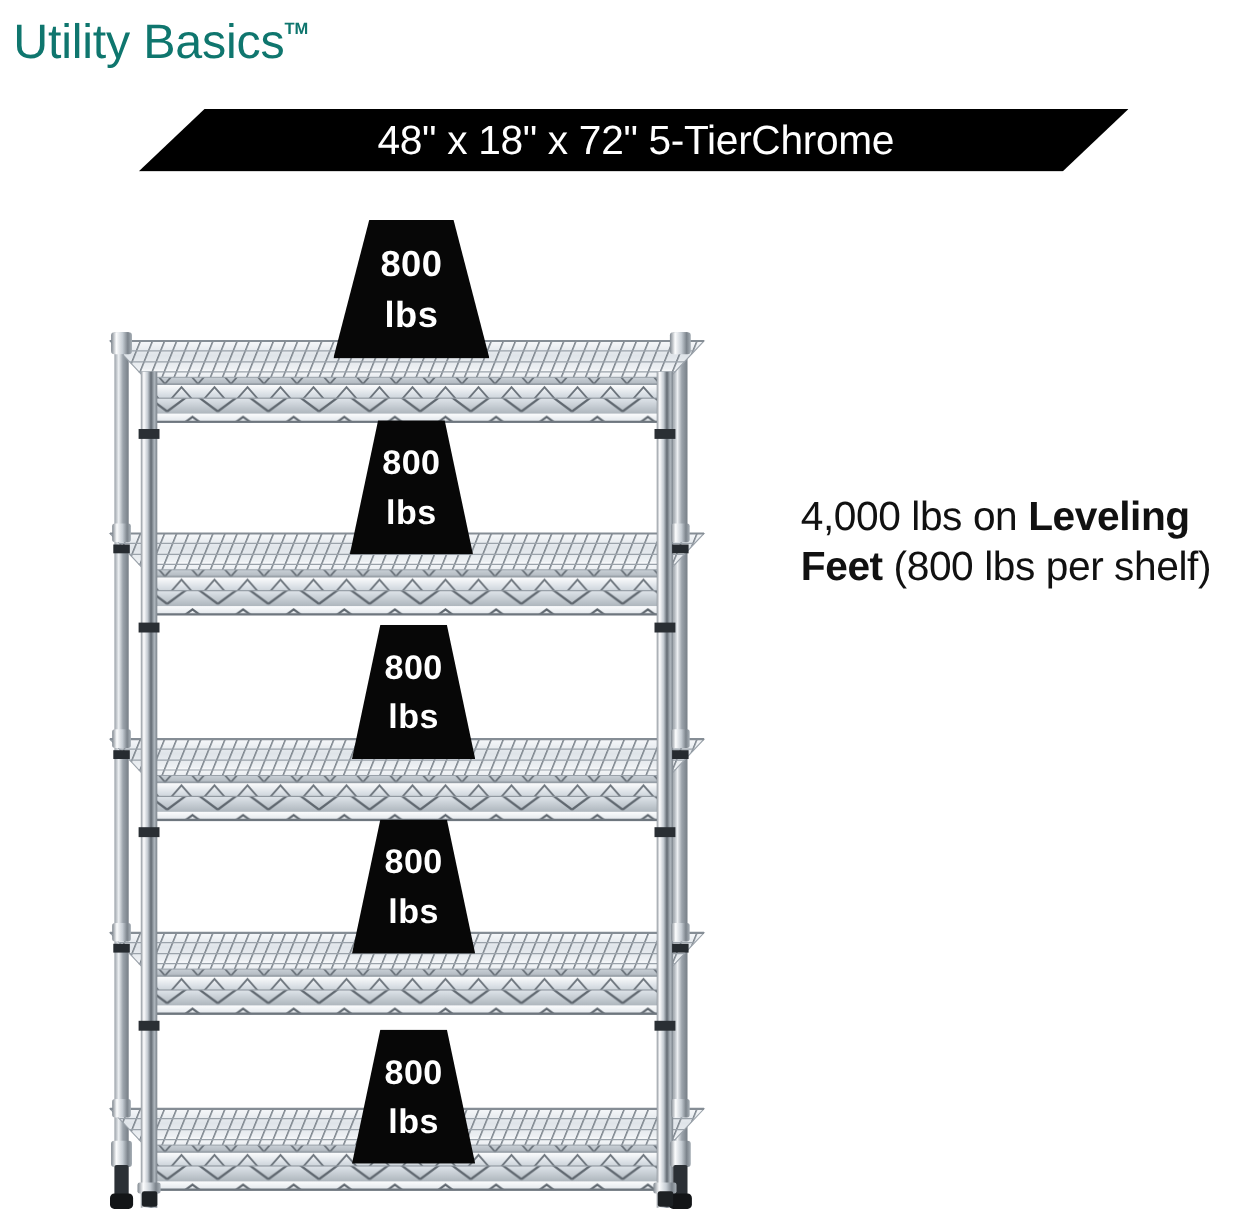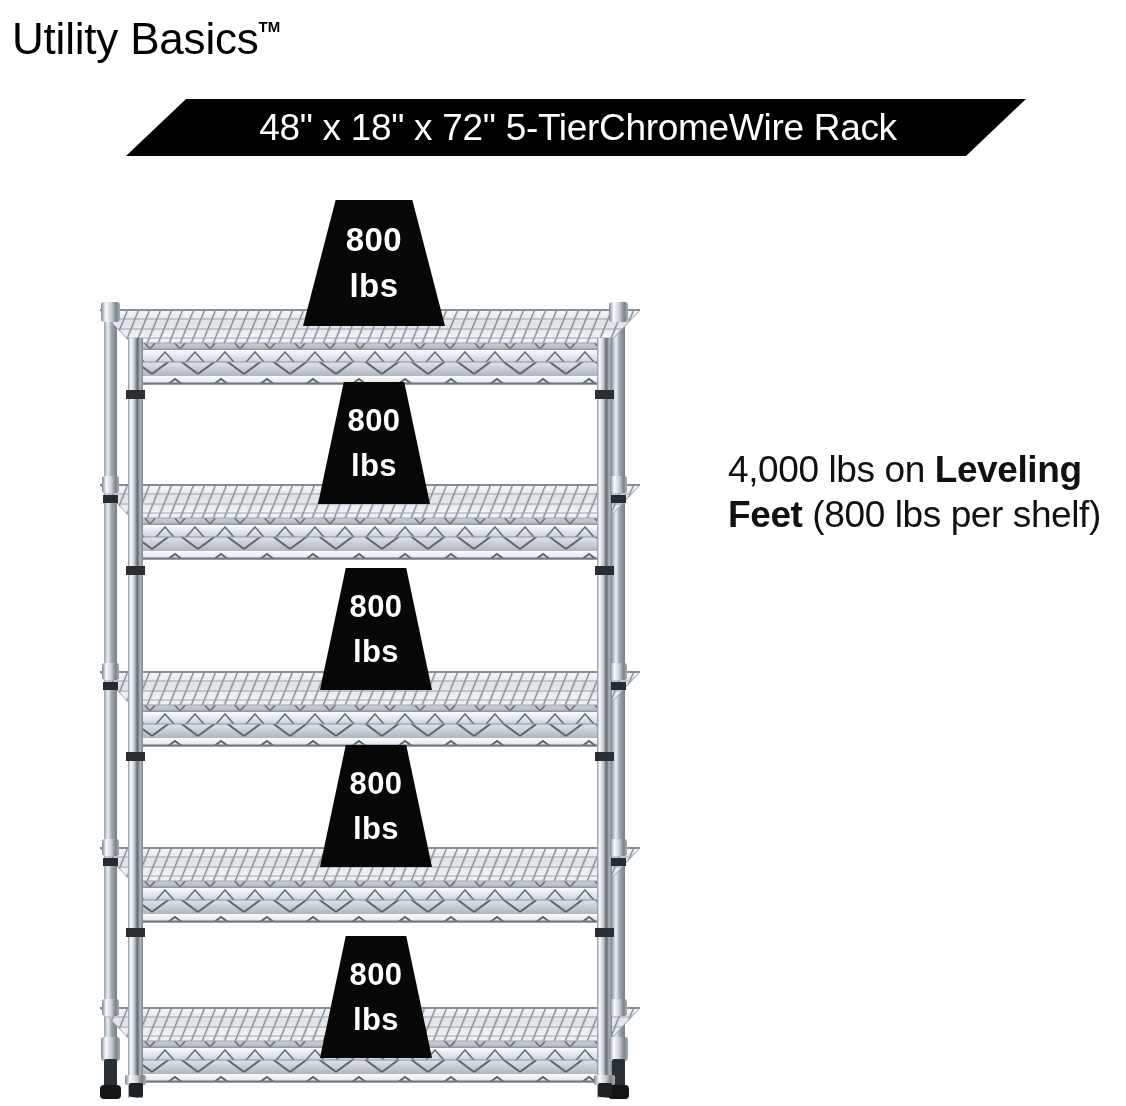--- a/index.html
+++ b/index.html
@@ -20,21 +20,21 @@
     background: #ffffff;
   }
 
   
   .brand {
     position: absolute;
     left: 12px;
     top: 2px;
     font-size: 44px;
     line-height: 50px;
-    color: #000000;
+    color: #0f766e;
     font-weight: 400;
     letter-spacing: -0.2px;
     white-space: nowrap;
   }
   .brand .tm {
     font-size: 15px;
     vertical-align: 22px;
     letter-spacing: 0;
     font-weight: 600;
   }
@@ -135,21 +135,20 @@
 <div id="page">
 
   <div class="brand">
     <span>Utility Basics</span><span class="tm">TM</span>
   </div>
 
   <div class="banner">
     <div class="banner-text">
       <span>48" x 18" x 72" 5-Tier </span>
         <b>Chrome</b>
-        <span> Wire Rack</span>
     </div>
   </div>
 
   <div id="rack">
     <svg width="620" height="826" viewBox="0 0 620 826">
       <defs>
         <linearGradient id="postG" x1="0" y1="0" x2="1" y2="0">
           <stop offset="0" stop-color="#8e959c"></stop>
           <stop offset="0.18" stop-color="#fdfdfe"></stop>
           <stop offset="0.42" stop-color="#c2c9d0"></stop>

